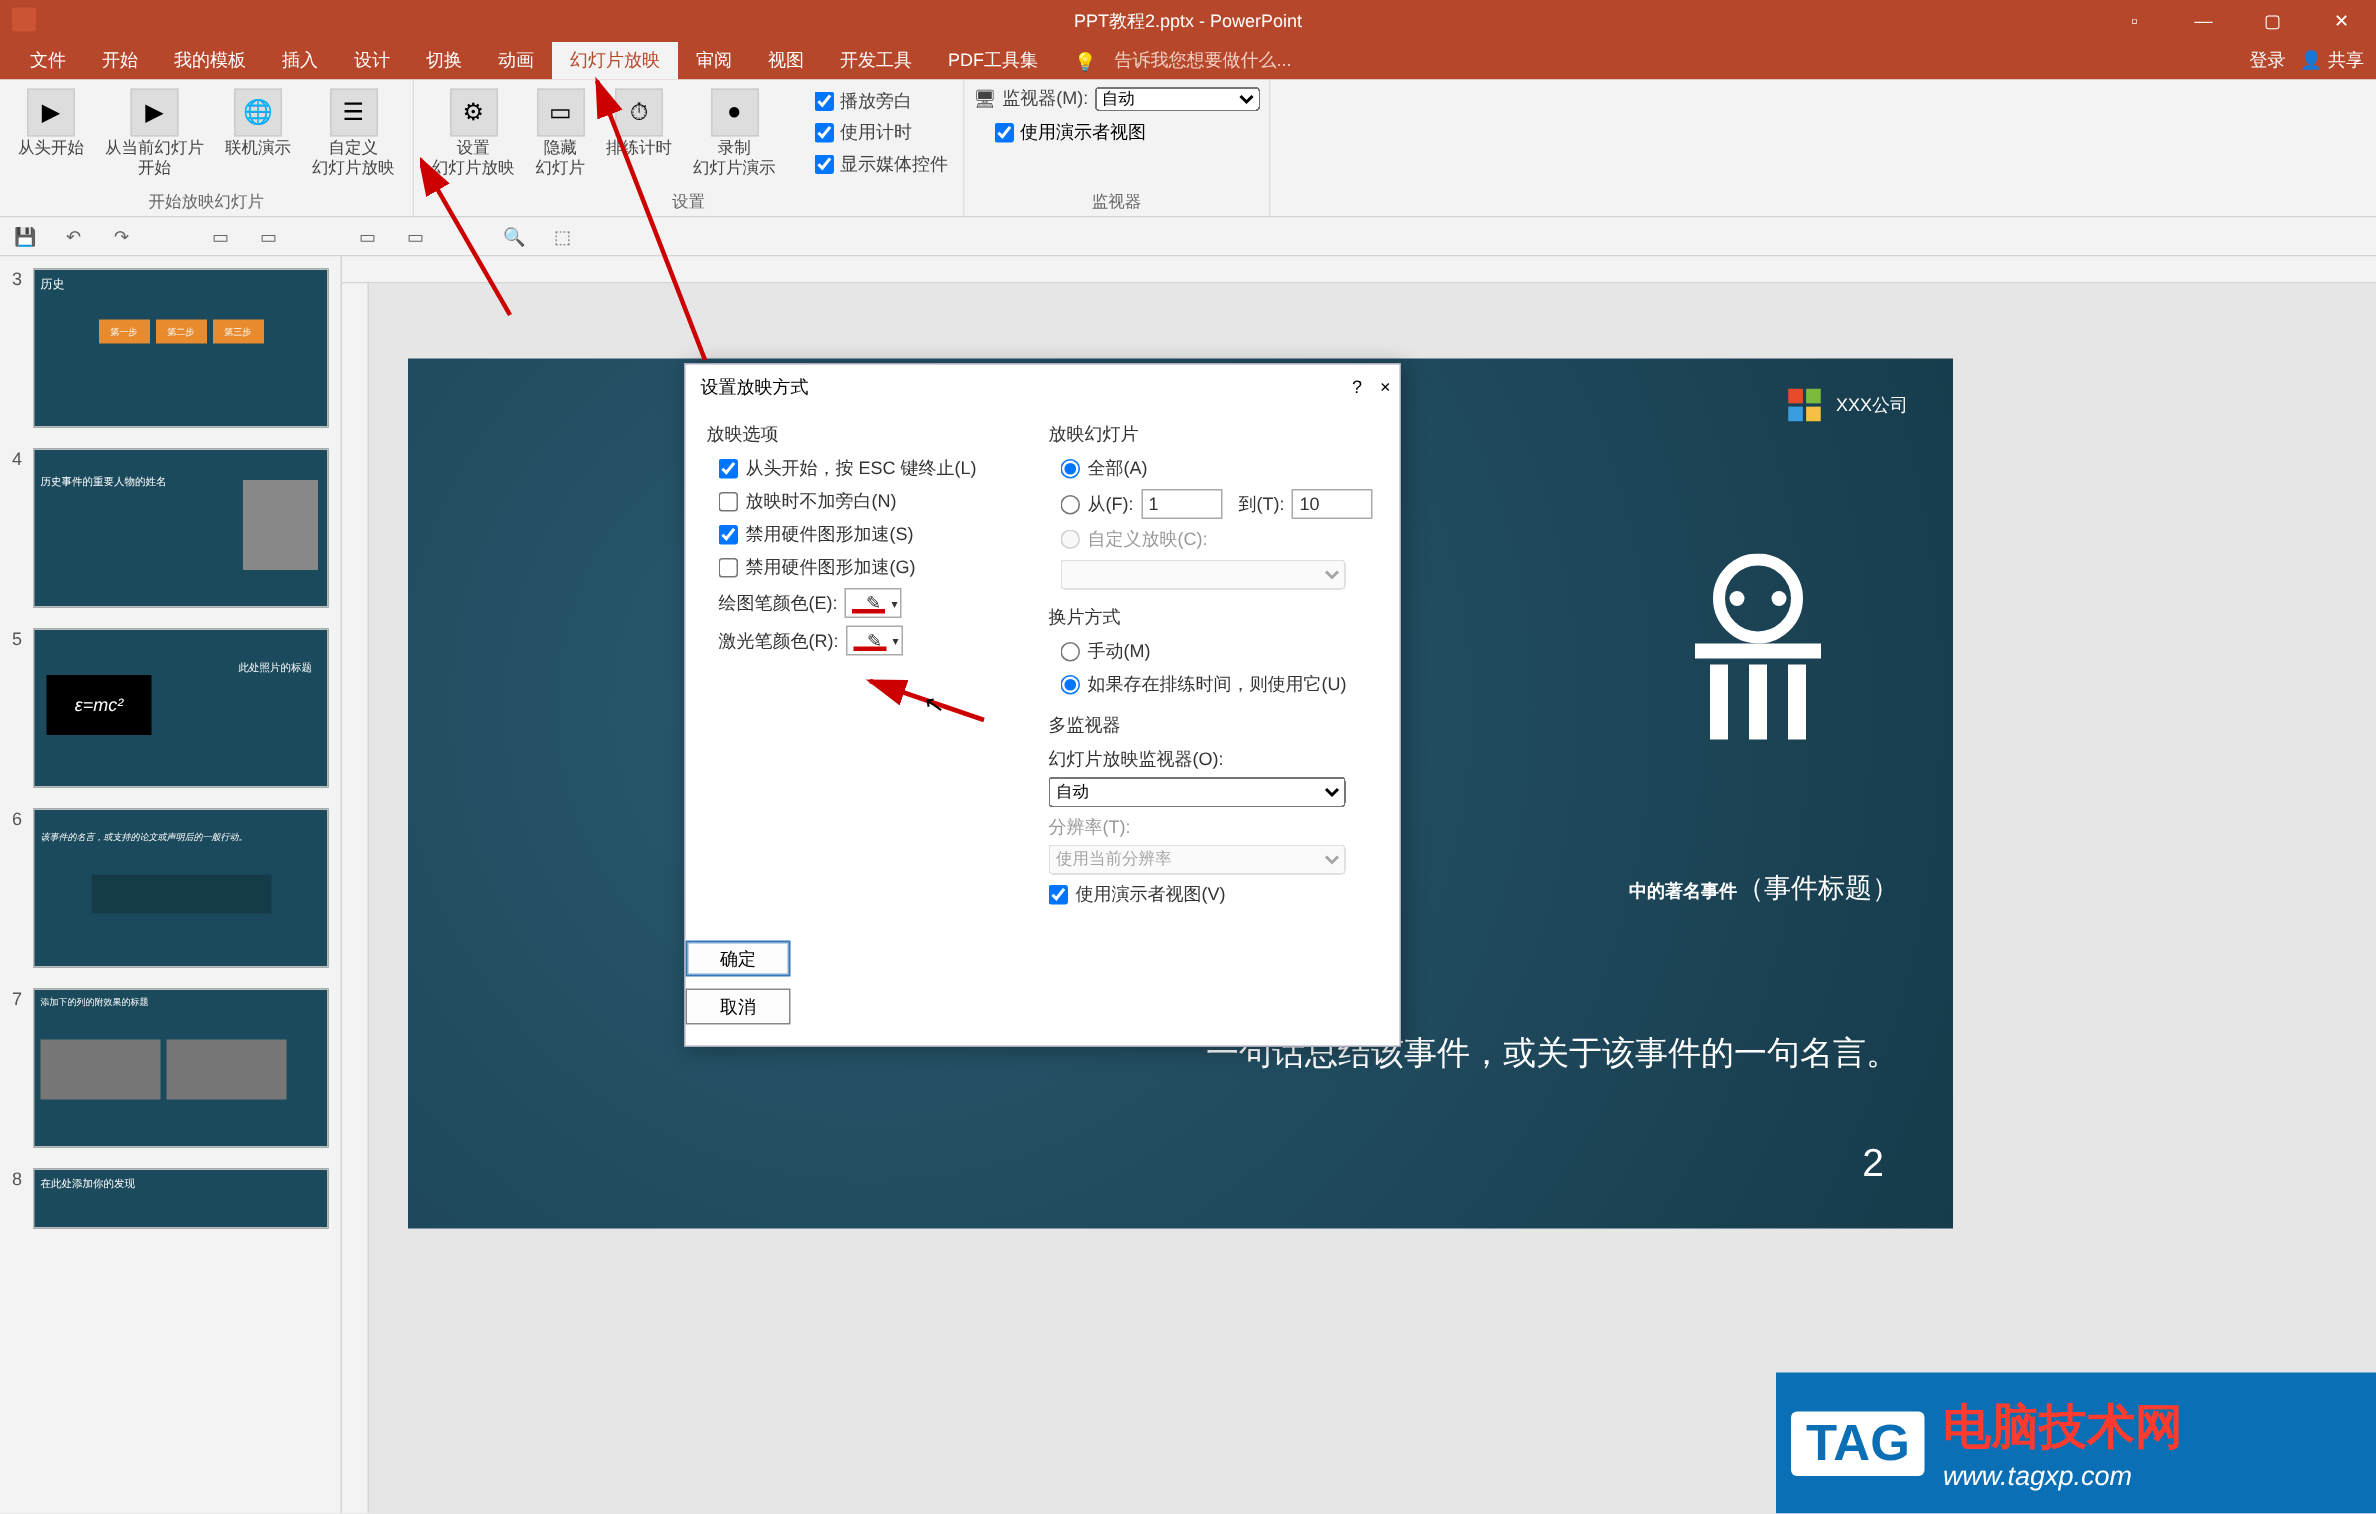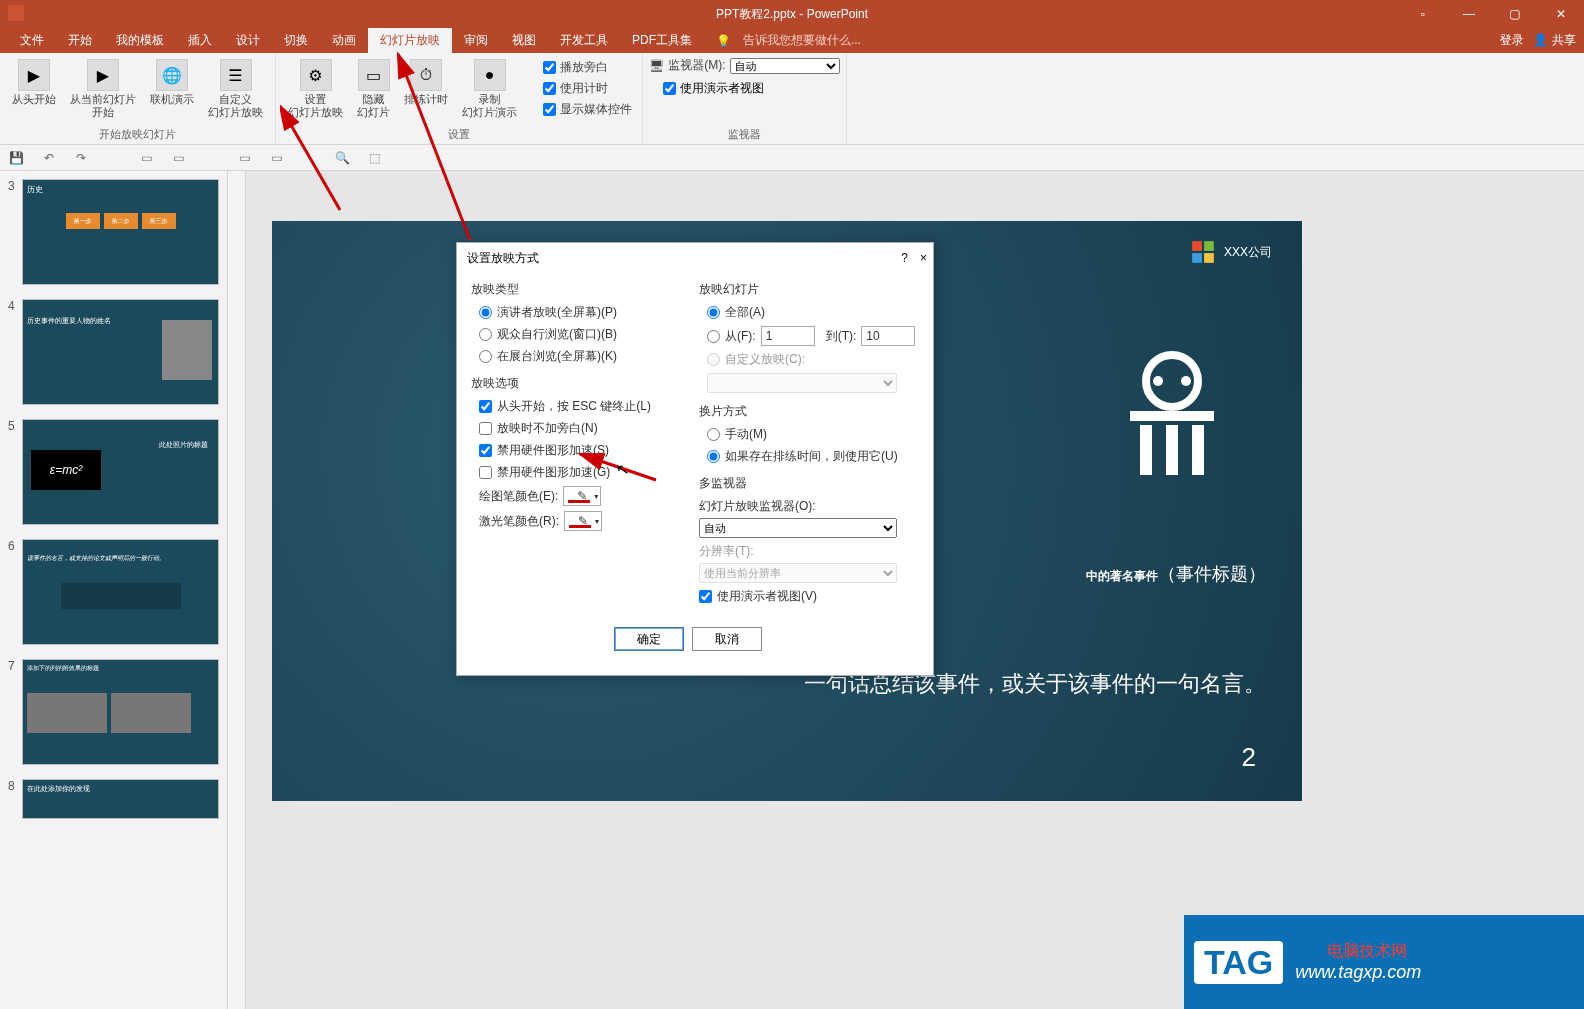--- a/index.html
+++ b/index.html
@@ -27,21 +27,21 @@
 .monrow select{width:110px;font-size:11px;}
 .qatbar{height:26px;background:#f3f3f3;border-bottom:1px solid #d4d4d4;display:flex;align-items:center;padding:0 8px;gap:14px;}
 .qatbar .qbtn{width:18px;height:18px;display:flex;align-items:center;justify-content:center;color:#666;}
 .workarea{display:flex;height:calc(1009px - 28px - 25px - 92px - 26px);}
 .thumbs{width:228px;background:#f3f3f3;border-right:1px solid #d4d4d4;overflow:hidden;padding-top:4px;}
 .thumb{display:flex;margin:4px 8px 14px 8px;}
 .thumb .num{width:14px;font-size:12px;color:#555;}
 .thumb .slide{flex:1;height:106px;background:#1b4a5c;border:1px solid #bbb;position:relative;color:#fff;font-size:8px;padding:4px;}
 .rulerH{height:18px;background:#f3f3f3;border-bottom:1px solid #d4d4d4;}
 .rulerV{width:18px;background:#f3f3f3;border-right:1px solid #d4d4d4;}
-.canvas{flex:1;display:flex;flex-direction:row;}
+.canvas{flex:1;display:flex;flex-direction:column;}
 .canvbody{flex:1;display:flex;background:#e6e6e6;}
 .slidearea{flex:1;position:relative;padding:50px 26px;}
 .mainslide{width:1030px;height:580px;background:radial-gradient(circle at 30% 40%,#2a5a70,#163b4b);position:relative;color:#fff;overflow:hidden;}
 .mainslide .company{position:absolute;right:30px;top:18px;font-size:20px;display:flex;align-items:center;gap:8px;}
 .mainslide .company .logo{width:26px;height:26px;}
 .mainslide .bigtitle{position:absolute;right:36px;top:316px;font-size:46px;font-weight:bold;text-align:right;}
 .mainslide .tagline{position:absolute;right:36px;top:448px;font-size:22px;}
 .mainslide .pagenum{position:absolute;right:46px;bottom:28px;font-size:26px;}
 .pillar{position:absolute;right:70px;top:130px;width:120px;height:130px;}
 .dialog{position:absolute;left:456px;top:242px;width:478px;background:#fff;border:1px solid #aab;box-shadow:2px 2px 14px rgba(0,0,0,.3);}
@@ -53,28 +53,28 @@
 .fset .fhdr{font-size:12px;color:#333;margin-bottom:6px;}
 .frow{display:flex;align-items:center;gap:5px;margin:5px 0 5px 8px;font-size:12px;color:#333;}
 .frow input[type=radio],.frow input[type=checkbox]{width:13px;height:13px;}
 .frow.disabled{color:#999;}
 .frow .spin{width:54px;height:20px;border:1px solid #aaa;display:flex;align-items:center;padding:0 4px;font-size:11px;}
 .frow select{width:190px;height:20px;font-size:11px;}
 .colorbtn{width:38px;height:20px;border:1px solid #aaa;display:flex;align-items:center;justify-content:center;position:relative;}
 .colorbtn .bar{position:absolute;bottom:2px;left:4px;right:10px;height:3px;background:#c00;}
 .colorbtn .bar.red{background:#c00;}
 .colorbtn .tri{position:absolute;right:2px;font-size:8px;}
-.dlgfoot{display:flex;justify-content:center;gap:8px;padding:0 14px 24px 0;}
+.dlgfoot{display:flex;justify-content:flex-end;gap:8px;padding:0 14px 14px 0;flex-direction:column;}
 .dbtn{width:70px;height:24px;border:1px solid #888;background:#fdfdfd;font-size:12px;display:flex;align-items:center;justify-content:center;}
 .dbtn.primary{border:1px solid #3a76b1;box-shadow:0 0 0 1px #7aa8d4 inset;}
 .arrow{position:absolute;pointer-events:none;z-index:50;}
 .watermark{position:absolute;right:0;bottom:0;width:400px;height:94px;background:#0a6fb5;display:flex;align-items:center;padding:6px 10px;z-index:200;}
 .watermark .tag{background:#fff;color:#0a6fb5;font-size:34px;font-weight:bold;padding:2px 10px;border-radius:4px;}
 .watermark .txt{margin-left:12px;}
-.watermark .txt .l1{color:#ff3b2f;font-size:16px;font-weight:normal;margin-left:32px;}
+.watermark .txt .l1{color:#ff3b2f;font-size:32px;font-weight:bold;}
 .watermark .txt .l2{color:#fff;font-size:18px;font-style:italic;}
 .cursor{position:absolute;left:616px;top:460px;font-size:16px;z-index:300;transform:rotate(-10deg);}
 </style>
 </head>
 <body>
 
 <div class="titlebar">
   <div class="officon"></div>
   <span>PPT教程2.pptx - PowerPoint</span>
   <div class="wincontrols">
@@ -288,35 +288,20 @@
   <div class="dlgtitle">
     <span>设置放映方式</span>
     <div class="dctrl">
       <span>?</span>
       <span>×</span>
     </div>
   </div>
   <div class="dlgbody">
     <div class="dcol">
       <div class="fset">
-        <div class="fhdr">放映类型</div>
-        <label class="frow">
-            <input type="radio" name="st" checked="" style="">
-            <span>演讲者放映(全屏幕)(P)</span>
-          </label>
-        <label class="frow">
-            <input type="radio" name="st" style="">
-            <span>观众自行浏览(窗口)(B)</span>
-          </label>
-        <label class="frow">
-            <input type="radio" name="st" style="">
-            <span>在展台浏览(全屏幕)(K)</span>
-          </label>
-      </div>
-      <div class="fset">
         <div class="fhdr">放映选项</div>
         <label class="frow">
             <input type="checkbox" checked="" style="">
             <span>从头开始，按 ESC 键终止(L)</span>
           </label>
         <label class="frow">
             <input type="checkbox" style="">
             <span>放映时不加旁白(N)</span>
           </label>
         <label class="frow">

